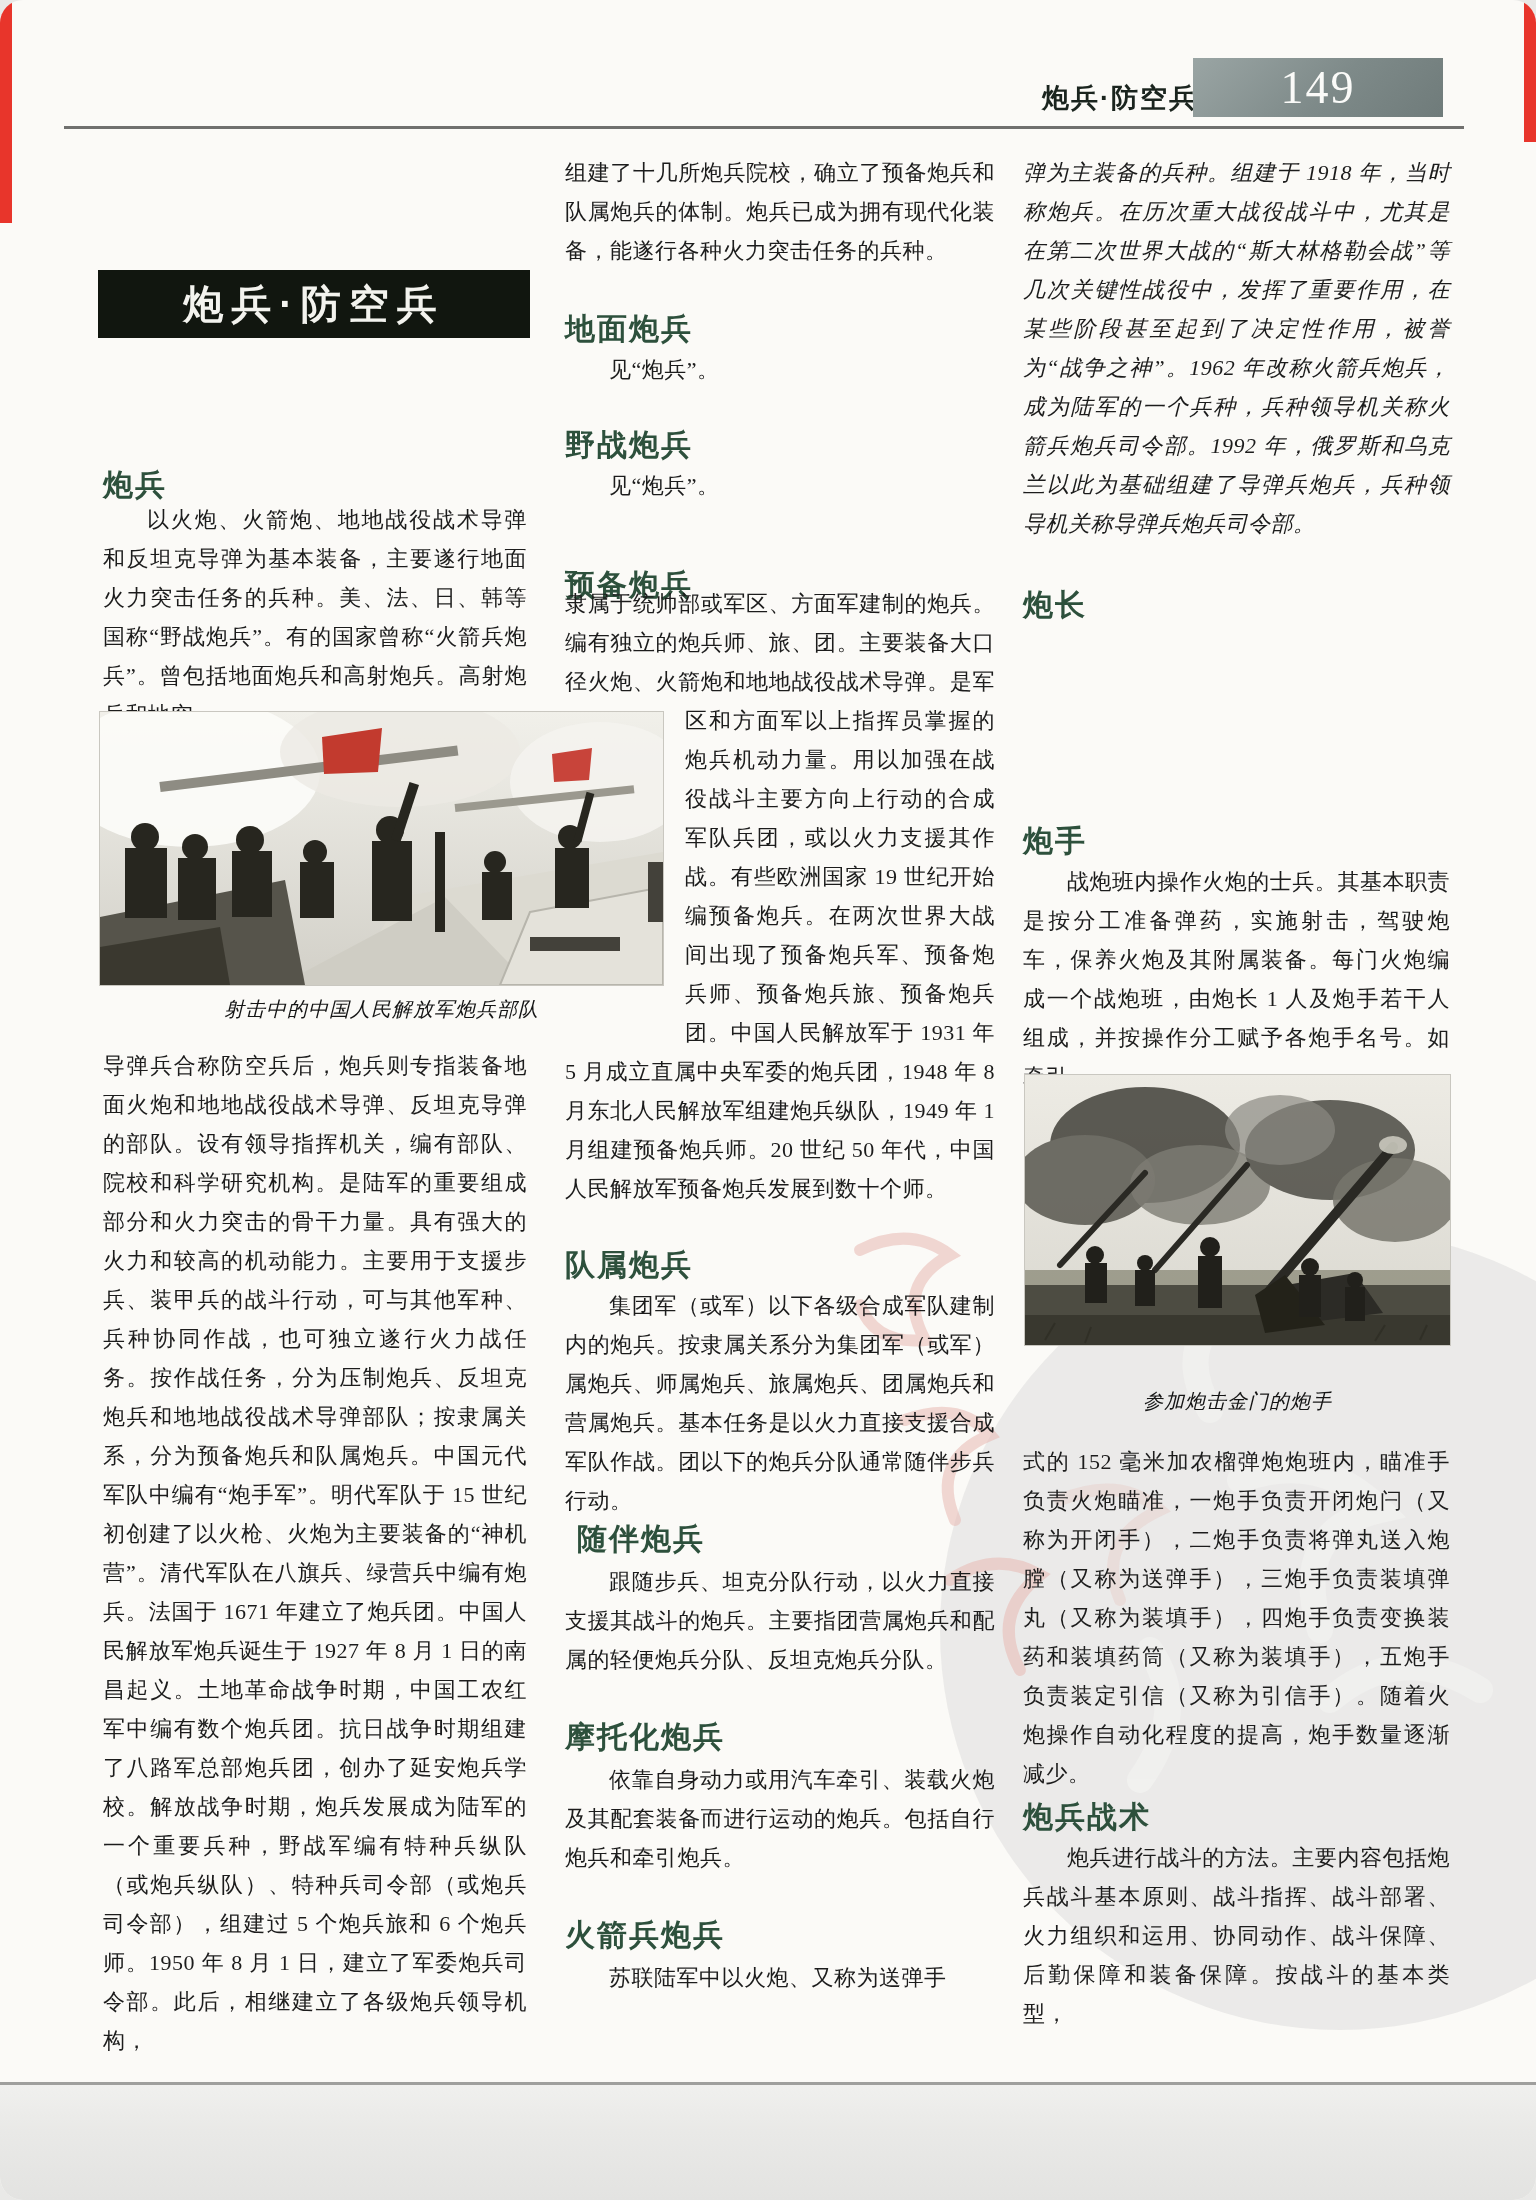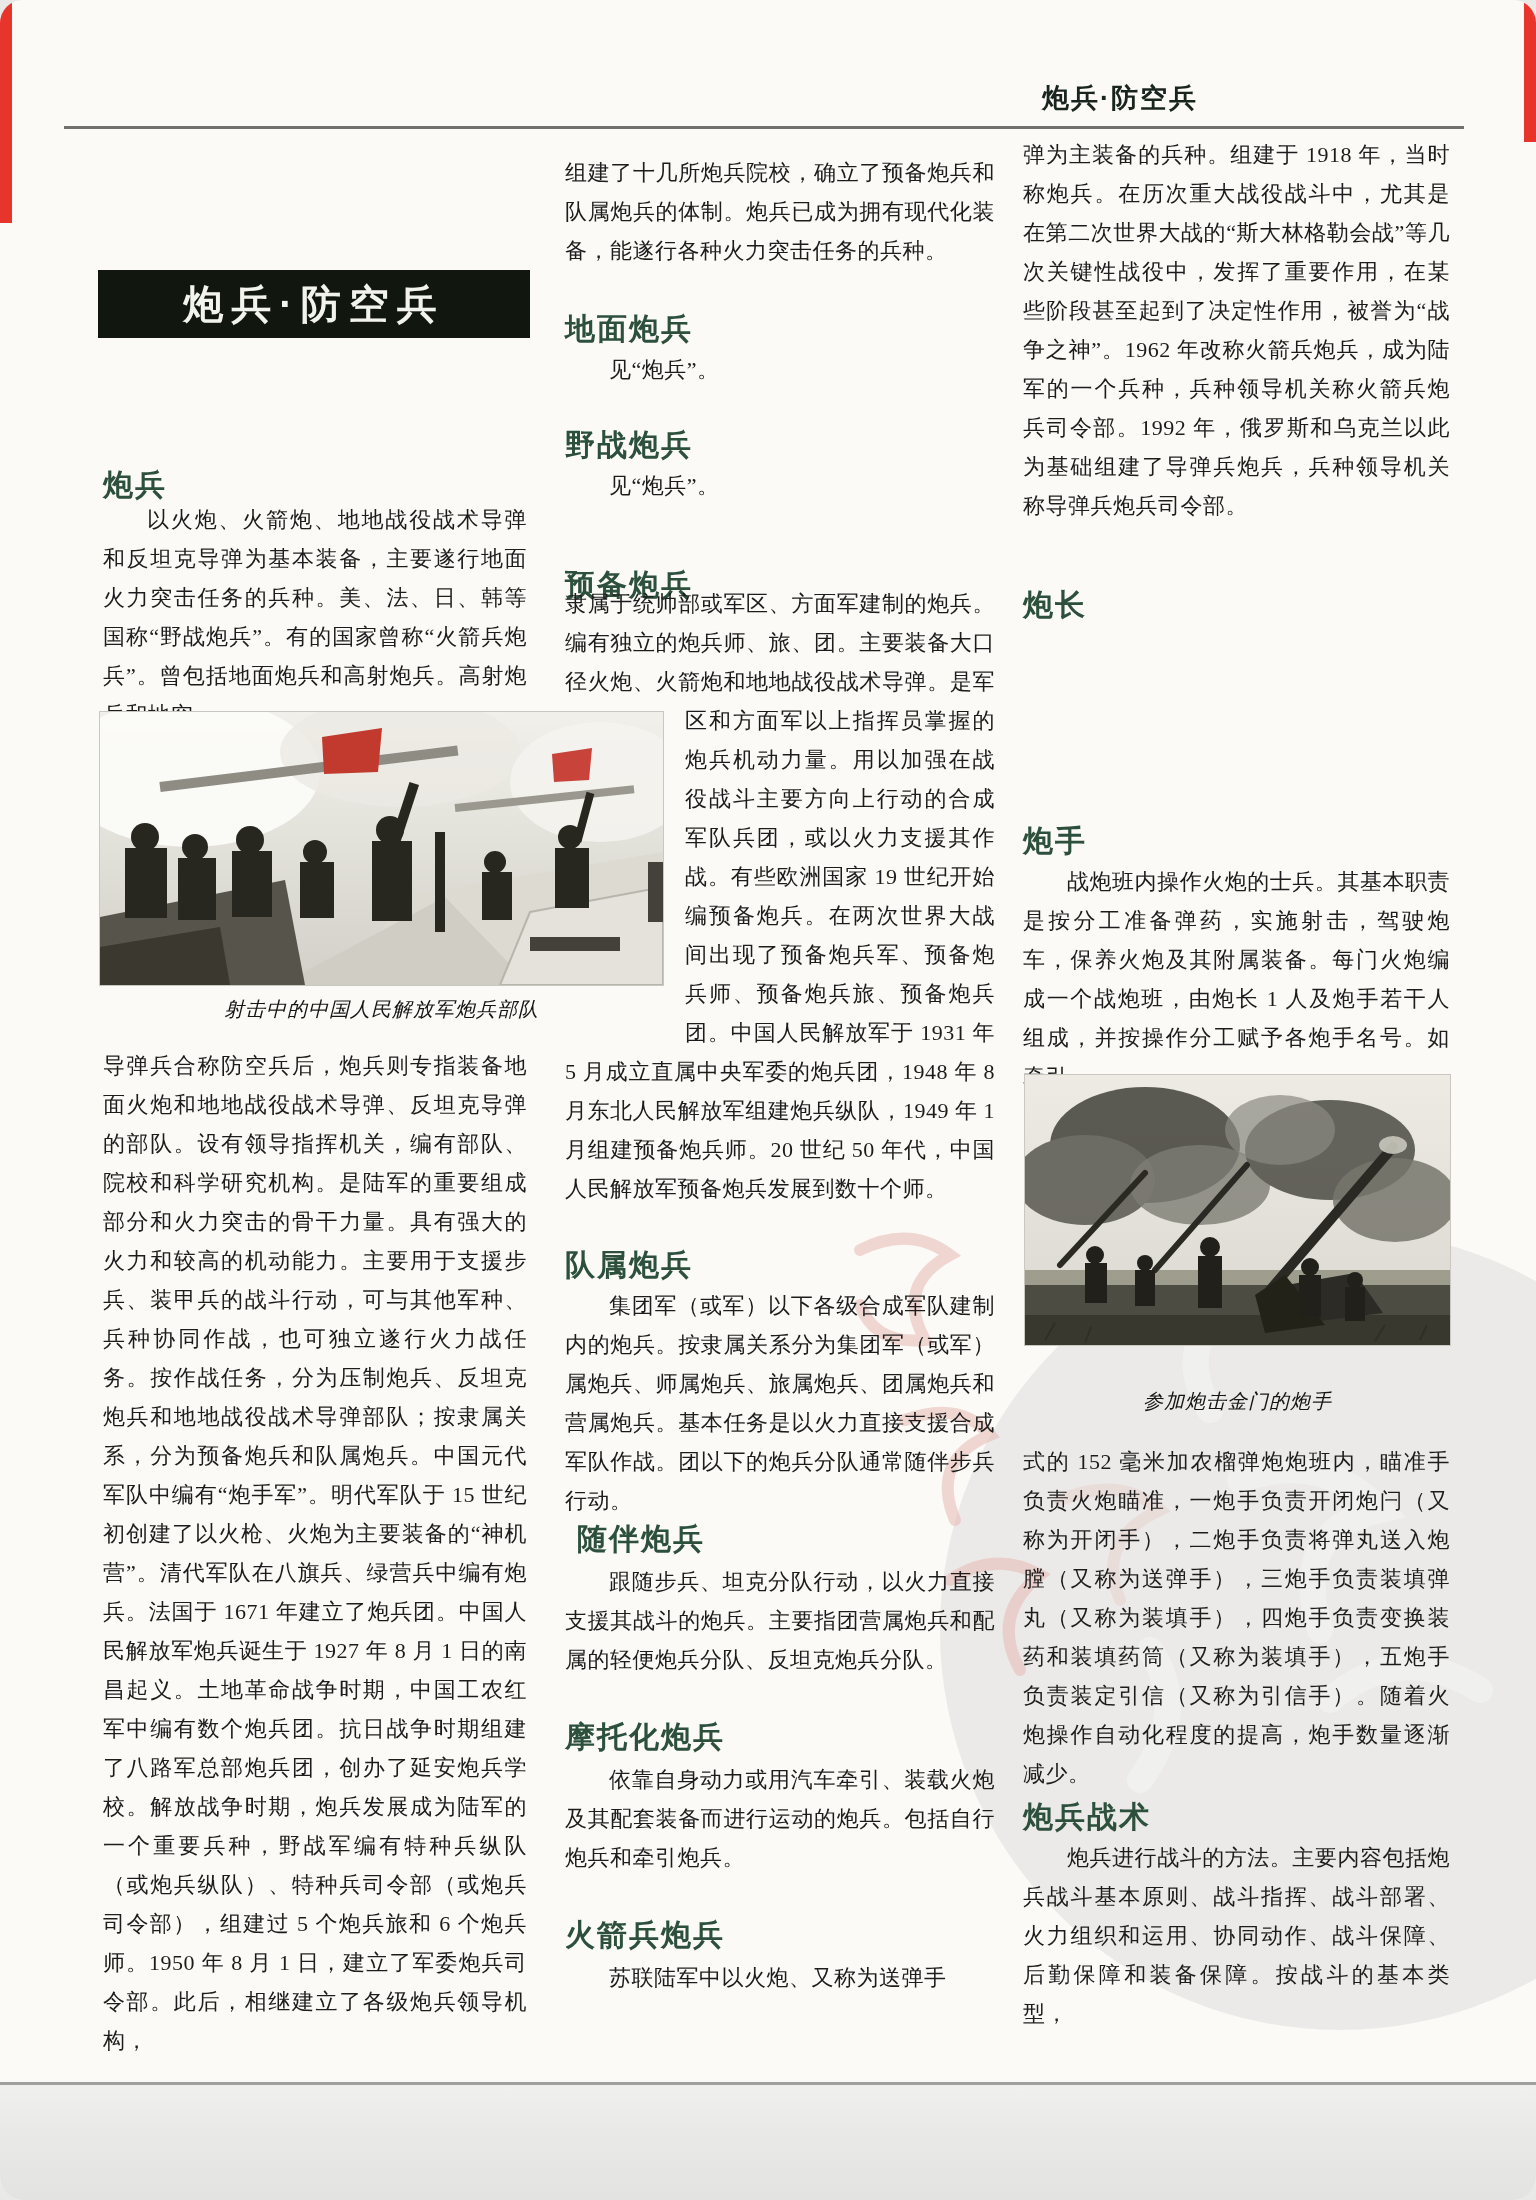--- a/index.html
+++ b/index.html
@@ -44,20 +44,23 @@
       <g stroke="#e8b9b3" stroke-width="12" fill="none" opacity="0.55" stroke-linecap="round">
         <path d="M860 1250 q50 -25 90 5 q-55 30 -25 85 q-50 5 -65 -35"></path>
         <path d="M905 1420 q55 -20 85 15 q-60 25 -35 85"></path>
         <path d="M950 1580 q45 -30 90 -5 q-50 40 -20 95"></path>
         <path d="M1060 1500 q60 -25 100 10 q-65 30 -40 90" opacity="0.5"></path>
       </g>
     </svg>
   </div>
 
   <div class="abs hdr" style="left:1042px;top:80px;">炮兵·防空兵</div>
+  <div class="abs pagenumbox" style="left:1193px;top:58px;width:250px;height:59px;">
+    <div class="pagenum">149</div>
+  </div>
   <div class="abs rule" style="left:64px;top:126px;width:1400px;height:3px;"></div>
 
   <div class="abs titlebox" style="left:98px;top:270px;width:432px;height:68px;">炮兵·防空兵</div>
 
   <div class="abs h2" style="left:103px;top:468px;">炮兵</div>
 
   <div class="abs para indent" style="left:103px;top:500px;width:424px;">以火炮、火箭炮、地地战役战术导弹和反坦克导弹为基本装备，主要遂行地面火力突击任务的兵种。美、法、日、韩等国称“野战炮兵”。有的国家曾称“火箭兵炮兵”。曾包括地面炮兵和高射炮兵。高射炮兵和地空</div>
 
   <div class="abs photo" style="left:100px;top:712px;width:563px;height:273px;">
     <svg width="563" height="273" viewBox="0 0 563 273">
@@ -125,21 +128,21 @@
 
   <div class="abs h2" style="left:565px;top:1522px;margin-left:12px;">随伴炮兵</div>
   <div class="abs para indent" style="left:565px;top:1562px;width:430px;">跟随步兵、坦克分队行动，以火力直接支援其战斗的炮兵。主要指团营属炮兵和配属的轻便炮兵分队、反坦克炮兵分队。</div>
 
   <div class="abs h2" style="left:565px;top:1720px;">摩托化炮兵</div>
   <div class="abs para indent" style="left:565px;top:1760px;width:430px;">依靠自身动力或用汽车牵引、装载火炮及其配套装备而进行运动的炮兵。包括自行炮兵和牵引炮兵。</div>
 
   <div class="abs h2" style="left:565px;top:1918px;">火箭兵炮兵</div>
   <div class="abs para indent" style="left:565px;top:1958px;width:430px;">苏联陆军中以火炮、又称为送弹手</div>
 
-  <div class="abs para" style="left:1023px;top:135px;width:427px;">弹为主装备的兵种。组建于 1918 年，当时称炮兵。在历次重大战役战斗中，尤其是在第二次世界大战的“斯大林格勒会战”等几次关键性战役中，发挥了重要作用，在某些阶段甚至起到了决定性作用，被誉为“战争之神”。1962 年改称火箭兵炮兵，成为陆军的一个兵种，兵种领导机关称火箭兵炮兵司令部。1992 年，俄罗斯和乌克兰以此为基础组建了导弹兵炮兵，兵种领导机关称导弹兵炮兵司令部。</div>
+  <div class="abs para" style="left:1023px;top:153px;width:427px;font-style:italic;">弹为主装备的兵种。组建于 1918 年，当时称炮兵。在历次重大战役战斗中，尤其是在第二次世界大战的“斯大林格勒会战”等几次关键性战役中，发挥了重要作用，在某些阶段甚至起到了决定性作用，被誉为“战争之神”。1962 年改称火箭兵炮兵，成为陆军的一个兵种，兵种领导机关称火箭兵炮兵司令部。1992 年，俄罗斯和乌克兰以此为基础组建了导弹兵炮兵，兵种领导机关称导弹兵炮兵司令部。</div>
 
   <div class="abs h2" style="left:1023px;top:588px;">炮长</div>
 
   <div class="abs h2" style="left:1023px;top:824px;">炮手</div>
   <div class="abs para indent" style="left:1023px;top:862px;width:427px;">战炮班内操作火炮的士兵。其基本职责是按分工准备弹药，实施射击，驾驶炮车，保养火炮及其附属装备。每门火炮编成一个战炮班，由炮长 1 人及炮手若干人组成，并按操作分工赋予各炮手名号。如牵引</div>
 
   <div class="abs photo" style="left:1025px;top:1075px;width:425px;height:270px;">
     <svg width="425" height="270" viewBox="0 0 425 270">
       <defs>
         <linearGradient id="sky2" x1="0" y1="0" x2="0" y2="1">

